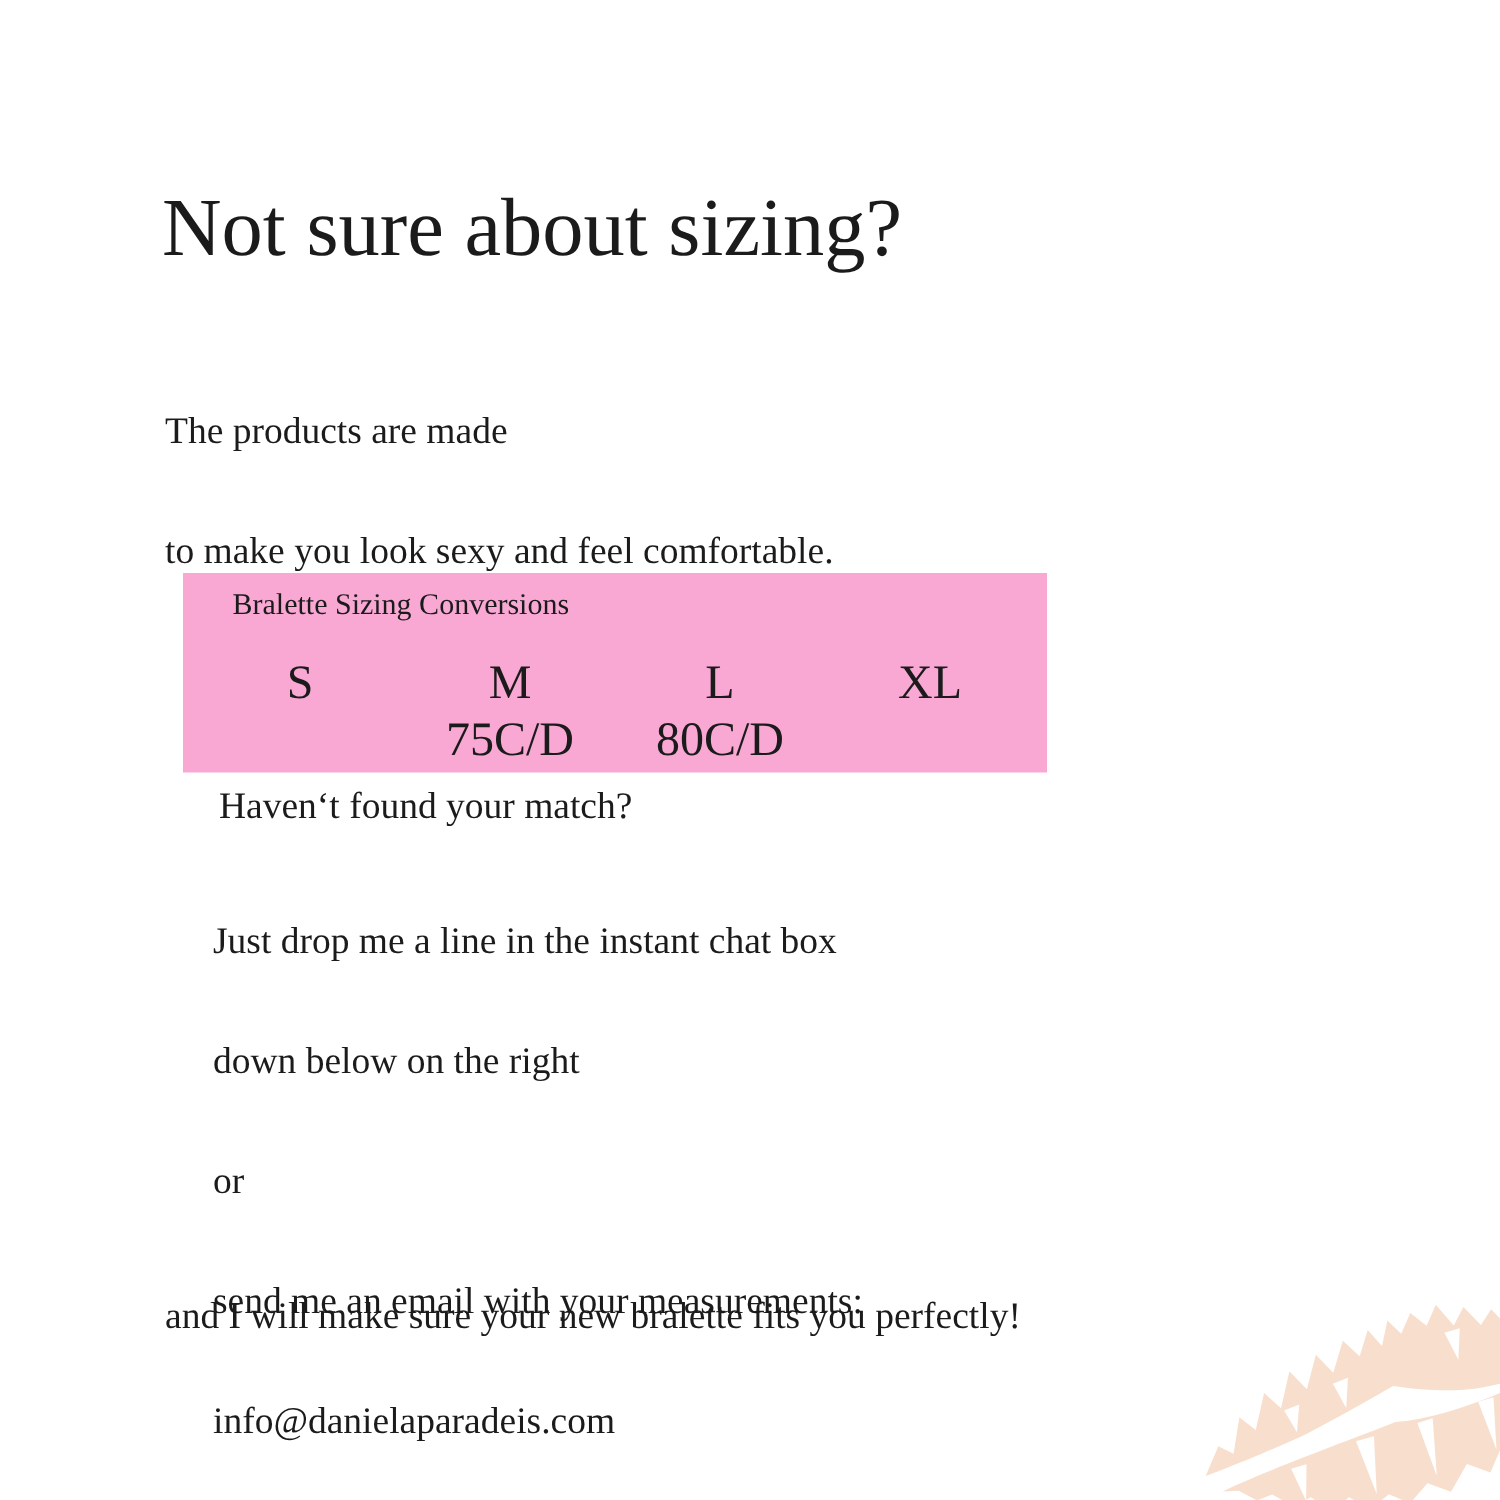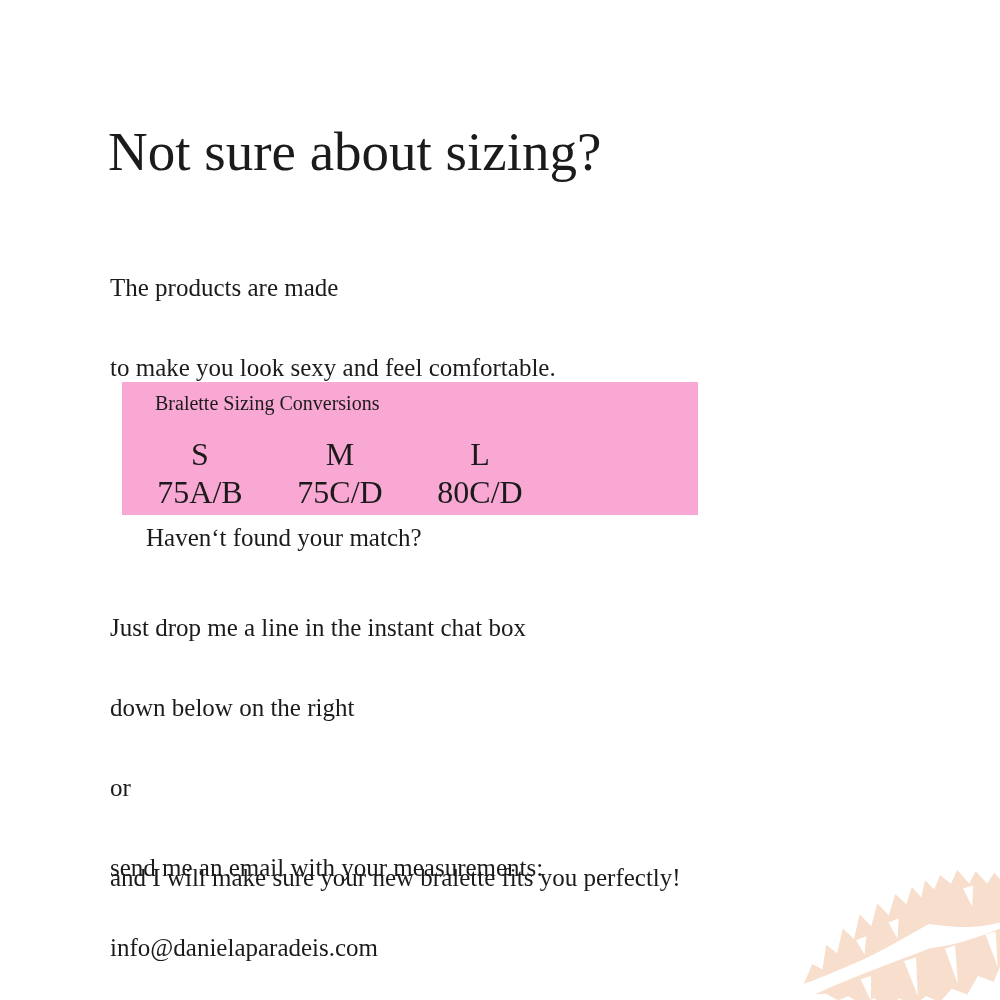--- a/index.html
+++ b/index.html
@@ -23,21 +23,21 @@
     letter-spacing: 0px;
     white-space: nowrap;
   }
   .body-text {
     left: 110px;
     font-size: 25px; line-height: 40px;
     white-space: pre-line;
   }
   #intro { top: 268px; }
   #match-question { top: 518px; margin-left: 36px; }
-  #contact { top: 608px; }
+  #contact { top: 608px; margin-left: 32px; }
   #closing { top: 858px; white-space: nowrap; }
 
   #sizing-box {
     left: 122px; top: 382px;
     width: 576px; height: 133px;
     background: #f9a8d4;
   }
   #sizing-heading {
     position: absolute;
     left: 33px; top: 9px;
@@ -67,31 +67,31 @@
   <div id="title" class="abs">Not sure about sizing?</div>
 
   <div id="intro" class="abs body-text"><span>The products are made</span><br>
 <span>to make you look sexy and feel comfortable.</span></div>
 
   <div id="sizing-box" class="abs">
     <div id="sizing-heading">Bralette Sizing Conversions</div>
     <div id="sizing-grid">
       <div class="size-col">
         <div class="size-letter">S</div>
-        <div class="size-conv">75A/B</div>
       </div>
       <div class="size-col">
         <div class="size-letter">M</div>
         <div class="size-conv">75C/D</div>
       </div>
       <div class="size-col">
         <div class="size-letter">L</div>
         <div class="size-conv">80C/D</div>
       </div>
       <div class="size-col">
+        <div class="size-letter">XL</div>
       </div>
     </div>
   </div>
 
   <div id="match-question" class="abs body-text">Haven‘t found your match?</div>
 
   <div id="contact" class="abs body-text"><span>Just drop me a line in the instant chat box</span><br>
 <span>down below on the right</span><br>
 <span>or</span><br>
 <span>send me an email with your measurements:</span><br>

